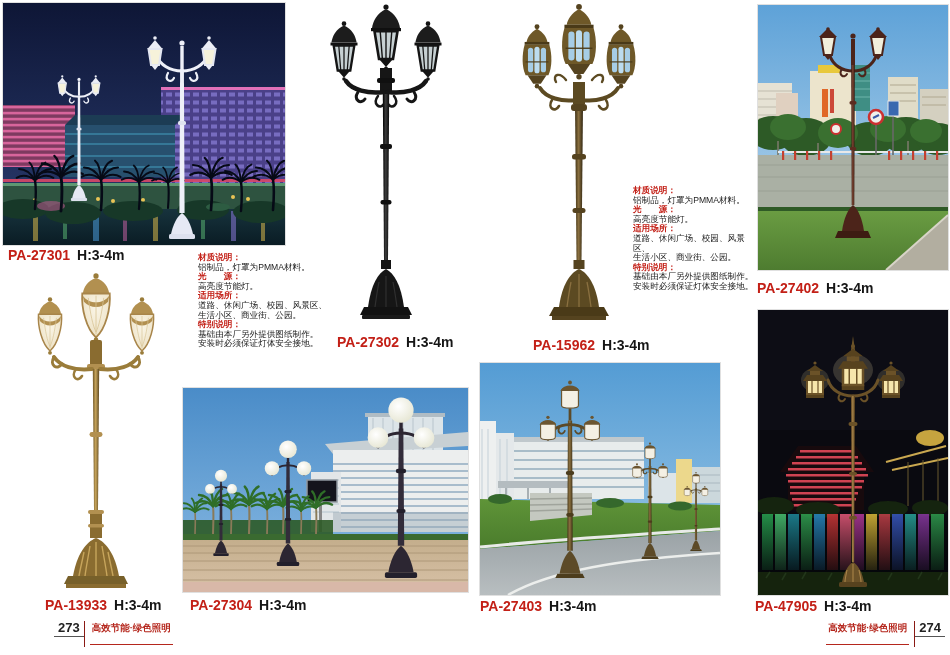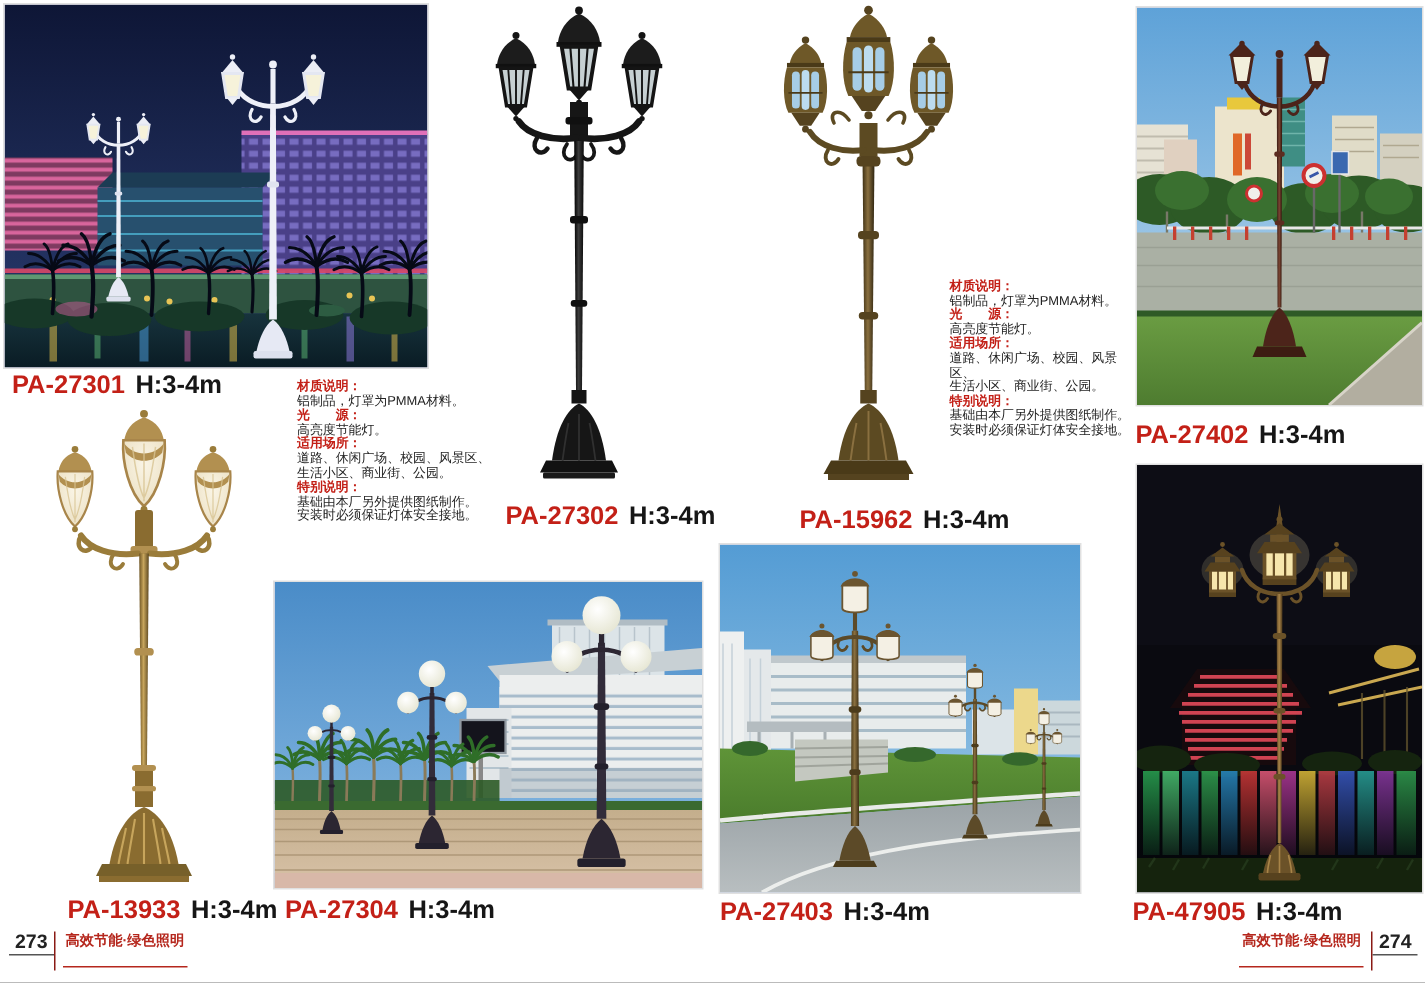--- a/index.html
+++ b/index.html
@@ -1,26 +1,26 @@
 <!DOCTYPE html>
 <html><head>
 <meta charset="utf-8">
 <style>
   html,body{margin:0;padding:0;background:#888;}
   .page{position:relative;width:950px;height:655px;background:#ffffff;overflow:hidden;
         font-family:"Liberation Sans","DejaVu Sans",sans-serif;}
   .photo{position:absolute;overflow:hidden;outline:1px solid rgba(0,0,0,.12);background:#dde;}
   .photo svg{display:block;}
   .lampart{position:absolute;}
-  .label{position:absolute;white-space:nowrap;font-weight:700;font-size:17px;}
+  .label{position:absolute;white-space:nowrap;font-weight:700;font-size:14px;}
   .label .code{color:#c32017;margin-right:7px;}
   .label .ht{color:#161616;}
   .spec{position:absolute;font-size:8.6px;line-height:9.6px;color:#232323;}
   .spec .h{color:#c32017;font-weight:700;}
-  .footer{position:absolute;top:621px;display:flex;align-items:flex-start;}
+  .footer{position:absolute;top:621px;display:flex;align-items:flex-start;margin-left:48px;}
   .pgnum{font-size:13px;font-weight:700;color:#222;border-bottom:1.5px solid #555;padding:0 4px 2px 4px;line-height:13px;}
   .fdiv{width:0;border-left:1.5px solid #8a1a14;height:26px;margin:0 5px 0 0;}
   .slogan{color:#b5271d;font-weight:700;font-size:9.5px;border-bottom:1.2px solid #b5271d;
           padding:2px 2px 11px 2px;line-height:10px;}
 </style>
 </head>
 <body>
 
 <div class="page">
 

